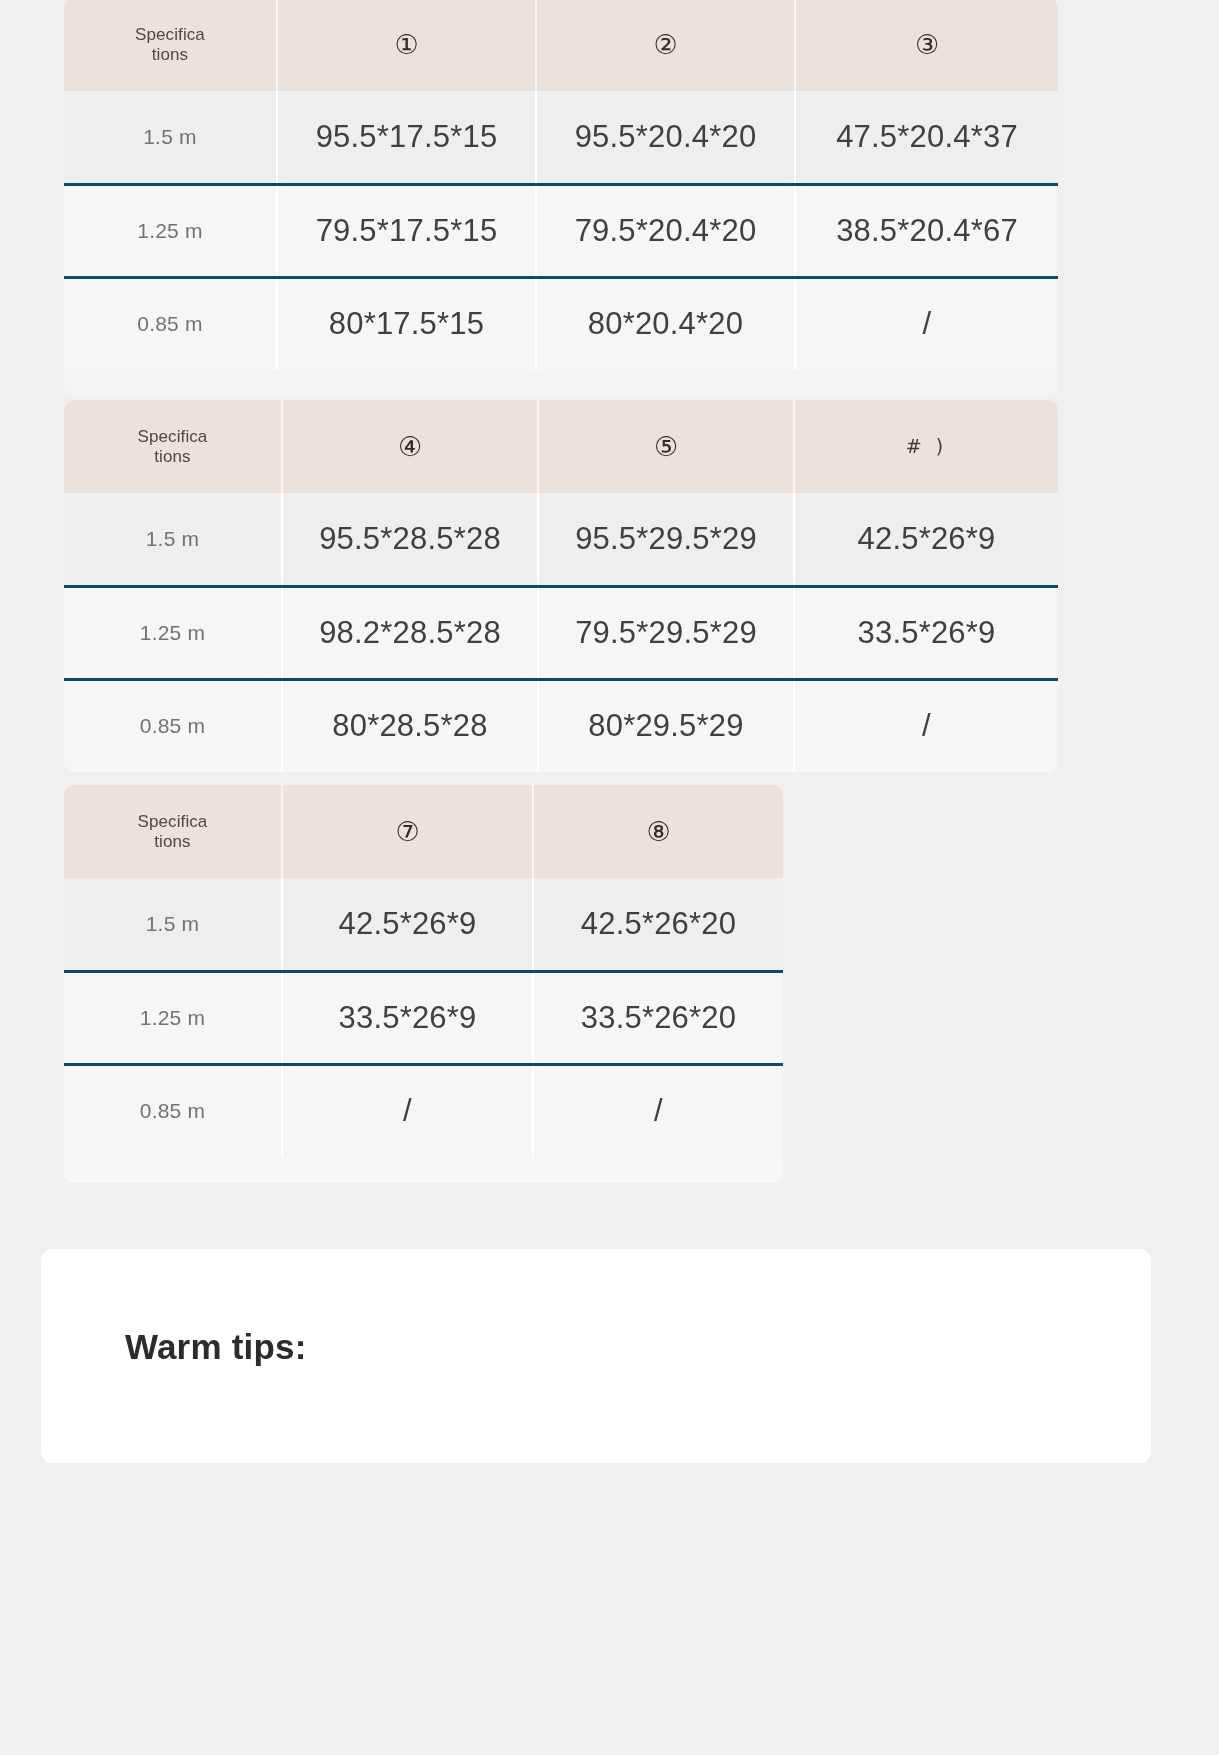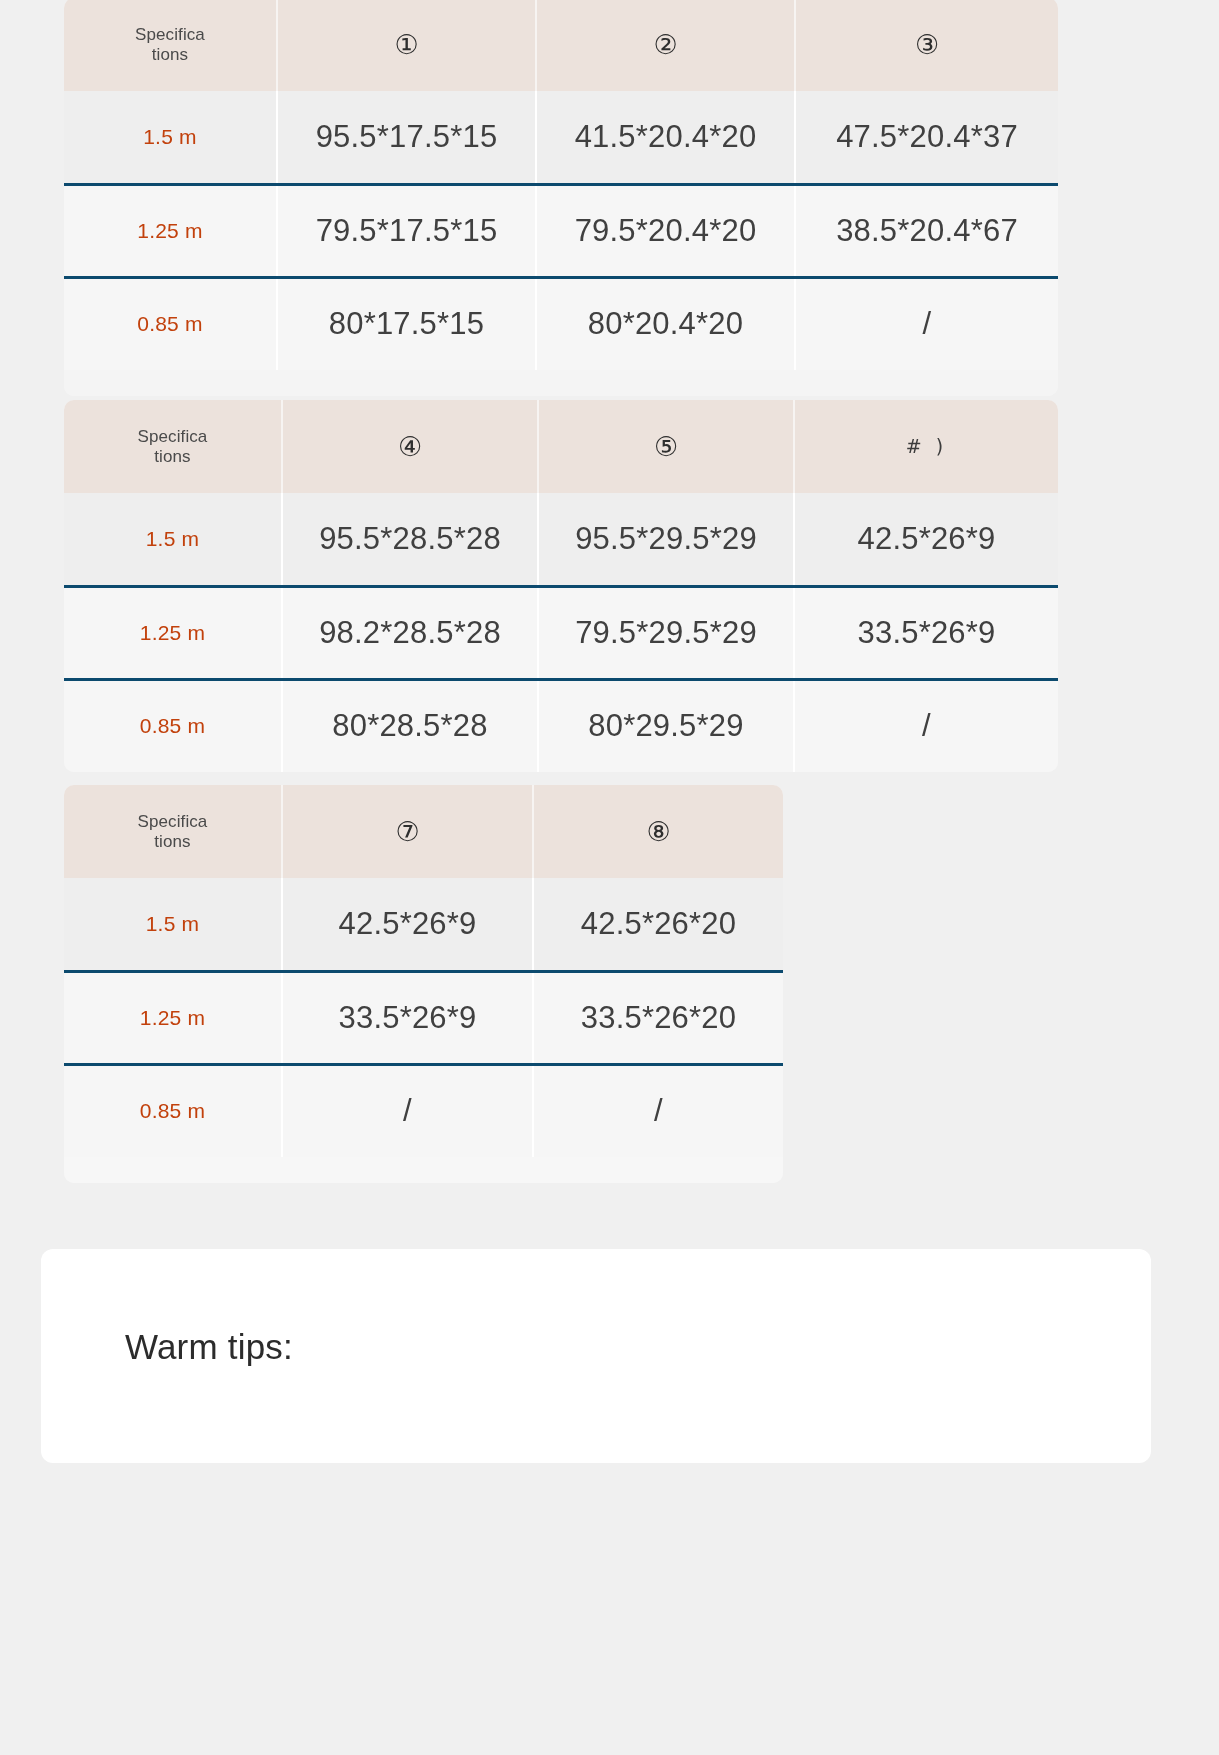--- a/index.html
+++ b/index.html
@@ -73,21 +73,21 @@
   
   .spec-table tbody td {
     height: 93px;
     font-size: 31px;
     font-weight: 400;
     color: #404040;
     letter-spacing: .2px;
   }
   .spec-table tbody td.rowlabel {
     font-size: 21px;
-    color: #c2410c;
+    color: #737373;
     letter-spacing: .2px;
   }
   .spec-table tbody tr.band-a td { background: #eeeeee; }
   .spec-table tbody tr.band-b td { background: #f6f6f6; }
   .spec-table tbody td + td { border-left: 2px solid #ffffff; }
   .spec-table tbody tr + tr td { border-top: 3px solid #0c4a6e; }
 
   .spec-foot { height: 26px; background: #f4f4f4; }
   .spec-foot.b { background: #f7f7f7; }
 
@@ -103,21 +103,21 @@
     position: absolute;
     left: 41px;
     top: 1249px;
     width: 1110px;
     background: #ffffff;
     border-radius: 12px;
     padding: 78px 84px 66px 84px;
   }
   .tips-title {
     font-size: 35px;
-    font-weight: 400;
+    font-weight: 700;
     color: #2c2c2c;
     letter-spacing: .2px;
     margin-bottom: 30px;
   }
   .tips-body {
     font-size: 25px;
     line-height: 1.75;
     color: #4a4a4a;
     letter-spacing: .05px;
     max-width: 880px;
@@ -144,21 +144,21 @@
           </th>
           <th style="width:263px">
             <span class="hdr-num">③</span>
           </th>
         </tr>
       </thead>
       <tbody>
         <tr class="band-a">
           <td class="rowlabel">1.5 m</td>
           <td>95.5*17.5*15</td>
-          <td>41.5*20.4*20</td>
+          <td>95.5*20.4*20</td>
           <td>47.5*20.4*37</td>
         </tr>
         <tr class="band-b">
           <td class="rowlabel">1.25 m</td>
           <td>79.5*17.5*15</td>
           <td>79.5*20.4*20</td>
           <td>38.5*20.4*67</td>
         </tr>
         <tr class="band-b">
           <td class="rowlabel">0.85 m</td>

